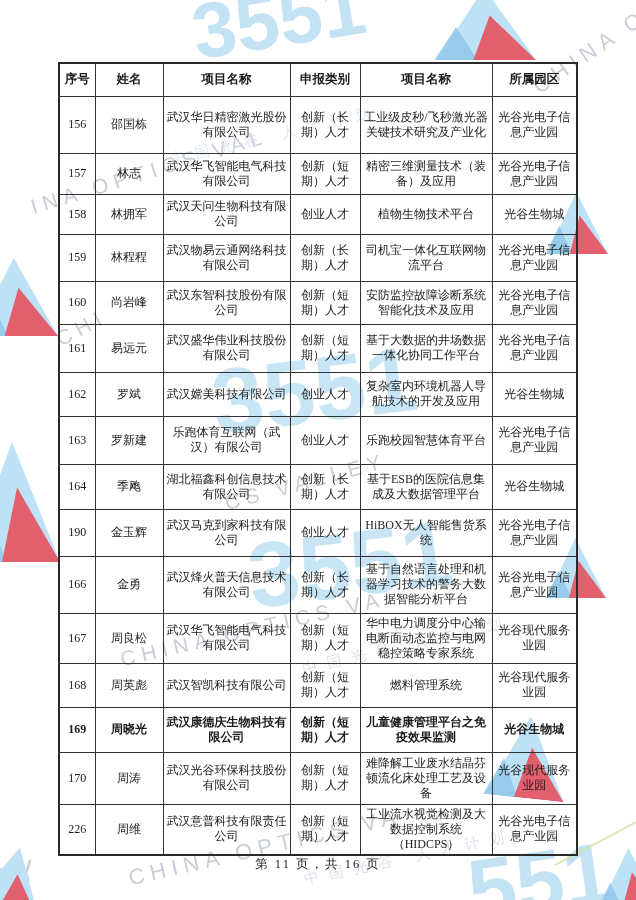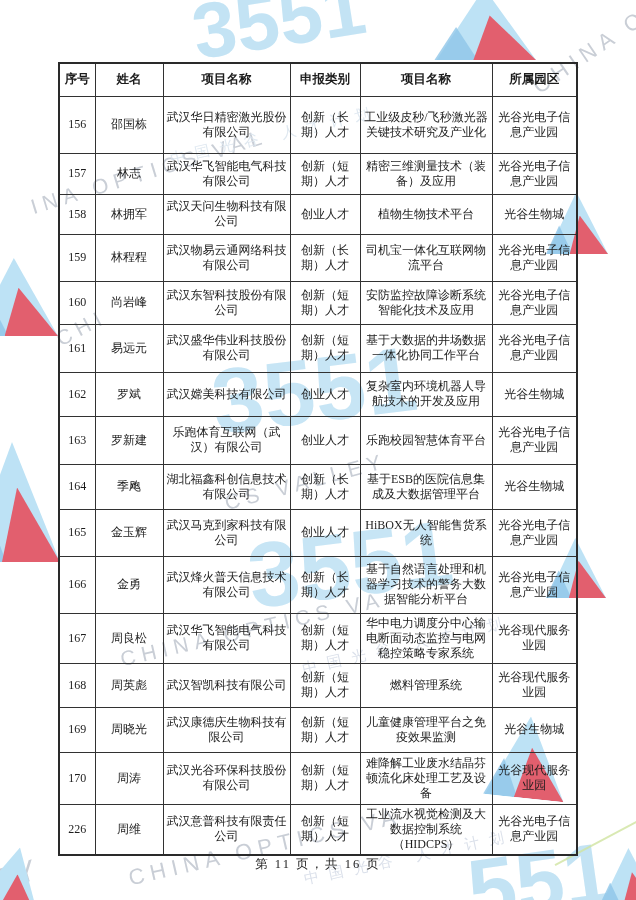--- a/index.html
+++ b/index.html
@@ -95,21 +95,21 @@
   tbody tr:nth-child(4){height:47px;}
   tbody tr:nth-child(5){height:43px;}
   tbody tr:nth-child(6){height:48px;}
   tbody tr:nth-child(7){height:44px;font-family:Liberation Serif, serif;}
   tbody tr:nth-child(8){height:48px;}
   tbody tr:nth-child(9){height:45px;margin-top:8px;}
   tbody tr:nth-child(10){height:47px;}
   tbody tr:nth-child(11){height:57px;}
   tbody tr:nth-child(12){height:50px;}
   tbody tr:nth-child(13){height:44px;}
-  tbody tr:nth-child(14){height:45px;}
+  tbody tr:nth-child(14){height:45px;font-weight:bold;}
   tbody tr:nth-child(15){height:52px;}
   tbody tr:nth-child(16){height:50px;}
   
   .page-footer{
     position:absolute;z-index:1;
     top:856px;left:0;width:100%;
     text-align:center;
     font-size:12.5px;color:#1c1c1c;
     letter-spacing:2px;
   }
@@ -273,21 +273,21 @@
     <tr>
       <td>164</td>
       <td>季飑</td>
       <td>湖北福鑫科创信息技术有限公司</td>
       <td>创新（长期）人才</td>
       <td>基于ESB的医院信息集成及大数据管理平台</td>
       <td>光谷生物城</td>
     </tr>
 
     <tr>
-      <td>165</td>
+      <td>190</td>
       <td>金玉辉</td>
       <td>武汉马克到家科技有限公司</td>
       <td>创业人才</td>
       <td>HiBOX无人智能售货系统</td>
       <td>光谷光电子信息产业园</td>
     </tr>
 
     <tr>
       <td>166</td>
       <td>金勇</td>

